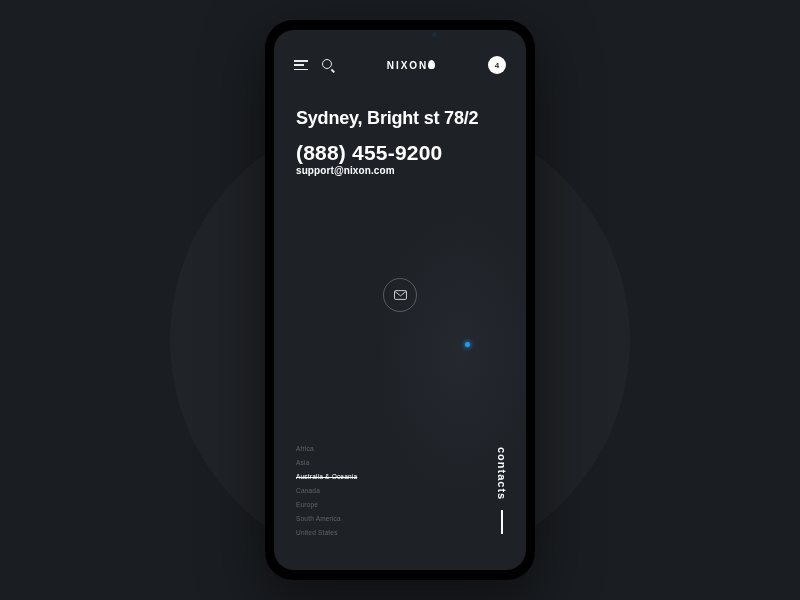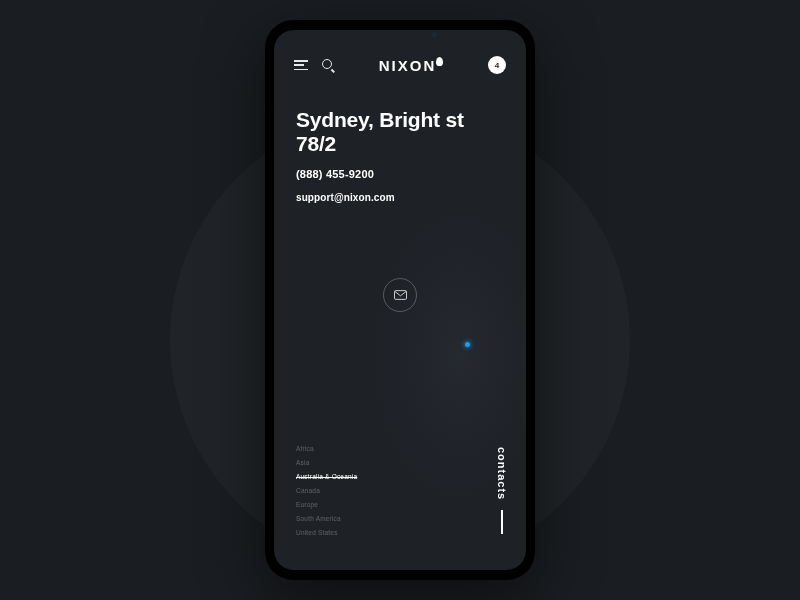--- a/index.html
+++ b/index.html
@@ -51,26 +51,26 @@
       display: flex; align-items: center; justify-content: space-between;
       padding: 26px 20px 0 20px; position: relative; z-index: 2;
     }
     .header-left { display: flex; align-items: center; gap: 14px; }
     .menu-icon { width: 14px; height: 10px; display: flex; flex-direction: column; justify-content: space-between; cursor: pointer; }
     .menu-icon span { display: block; height: 1.5px; background: #e8e8e8; }
     .menu-icon span:nth-child(1){ width:14px; } .menu-icon span:nth-child(2){ width:10px; } .menu-icon span:nth-child(3){ width:14px; }
     .search-icon { width: 12px; height: 12px; position: relative; cursor: pointer; }
     .search-icon::before { content:''; position:absolute; width:8px; height:8px; border:1.5px solid #e8e8e8; border-radius:50%; }
     .search-icon::after { content:''; position:absolute; width:4px; height:1.5px; background:#e8e8e8; transform:rotate(45deg); bottom:0; right:-1px; }
-    .brand { display:flex; align-items:flex-start; gap:0; color:#fff; font-size:15px; font-weight:700; letter-spacing:2px; }
+    .brand { display:flex; align-items:flex-start; gap:0; color:#fff; font-size:10px; font-weight:700; letter-spacing:2px; }
     .brand-drop { width:7px; height:9px; background:#fff; border-radius: 50% 50% 50% 50% / 60% 60% 40% 40%; }
     .badge { width:18px; height:18px; background:#fff; color:#1e2126; border-radius:50%; display:flex; align-items:center; justify-content:center; font-size:8px; font-weight:700; cursor:pointer; }
     .content { position:relative; z-index:2; padding: 34px 20px 0 22px; }
-    .address { color:#fff; font-size:21px; font-weight:700; letter-spacing:-0.2px; margin-bottom:12px; }
-    .phone-number { color:#fff; font-size:11px; font-weight:700; letter-spacing:0.2px; margin-bottom:12px; }
+    .address { color:#fff; font-size:18px; font-weight:700; letter-spacing:-0.2px; margin-bottom:12px; }
+    .phone-number { color:#fff; font-size:21px; font-weight:700; letter-spacing:0.2px; }
     .email { color:#fff; font-size:10px; font-weight:700; letter-spacing:0.1px; }
     .mail-btn {
       position:absolute; width:34px; height:34px; border:1px solid rgba(255,255,255,0.25);
       border-radius:50%; display:flex; align-items:center; justify-content:center;
       top:248px; left:50%; transform:translateX(-50%); cursor:pointer;
     }
     .mail-btn svg { width:13px; height:10px; stroke:#d0d0d0; fill:none; stroke-width:1.2; }
     .regions { position:absolute; left:22px; bottom:34px; display:flex; flex-direction:column; gap:7px; }
     .region { color:rgba(255,255,255,0.28); font-size:6.5px; font-weight:500; letter-spacing:0.2px; cursor:pointer; }
     .region.active { color:#fff; text-decoration:line-through; text-decoration-thickness:1px; }

